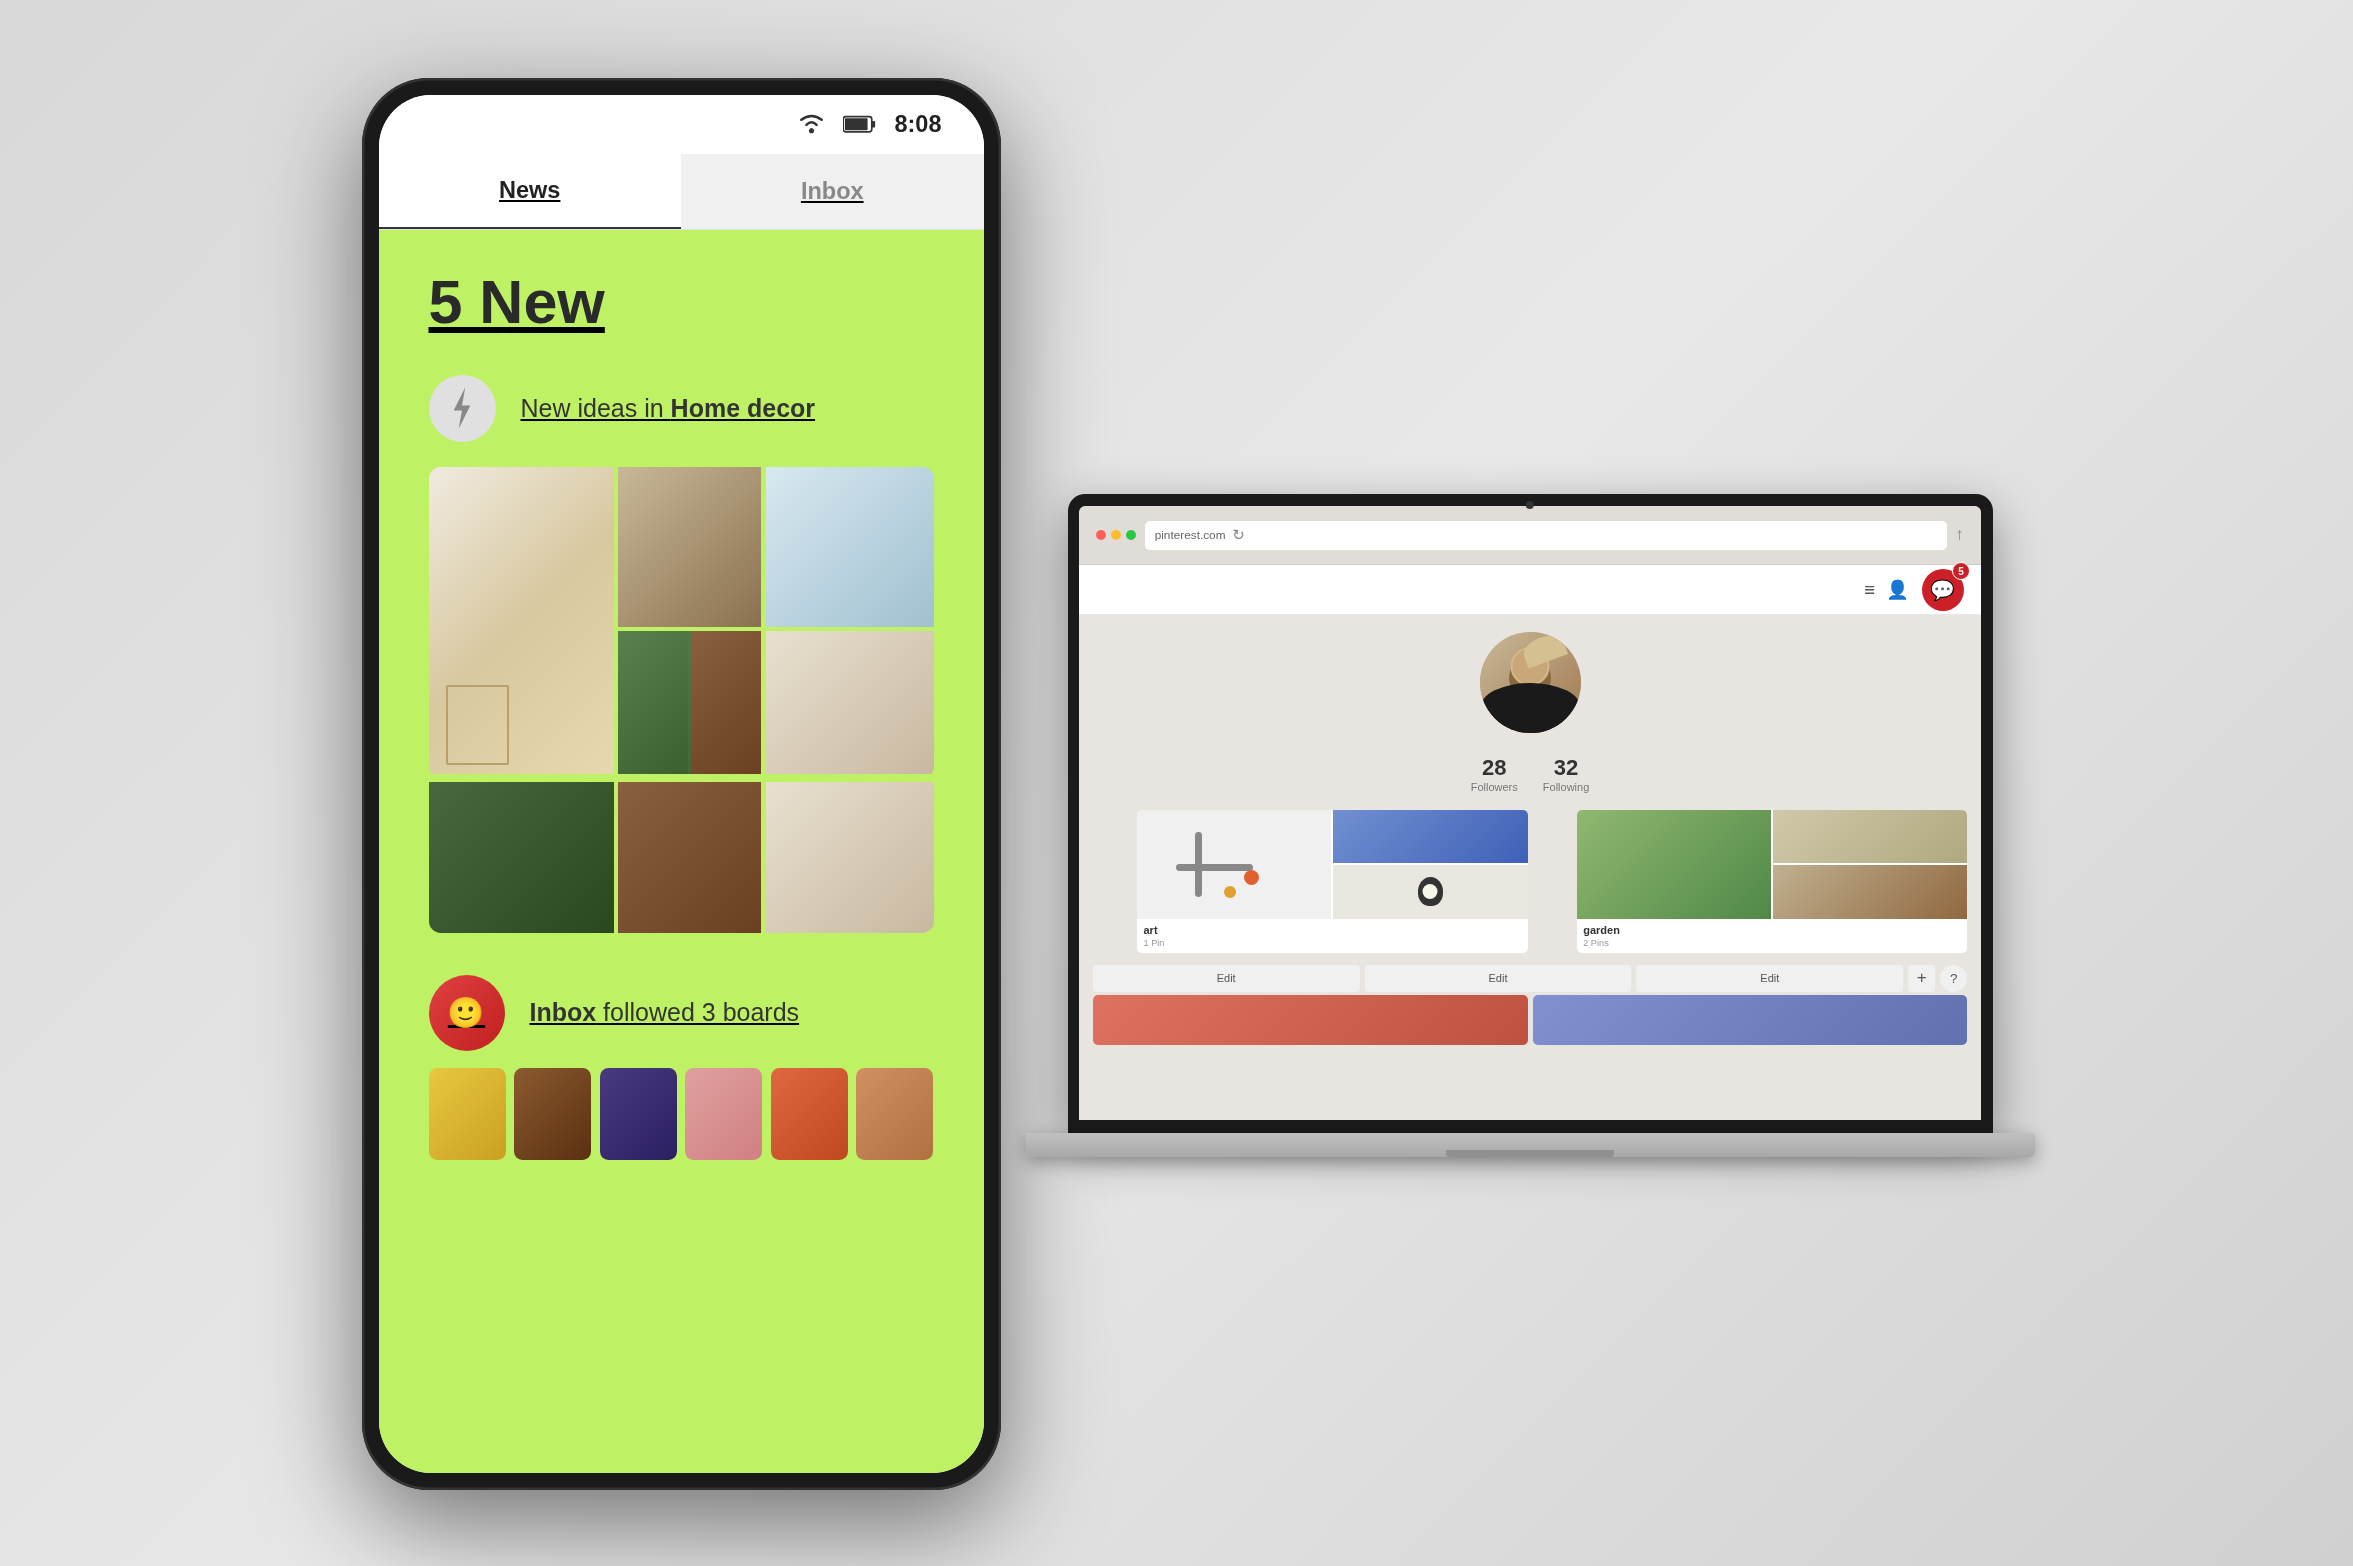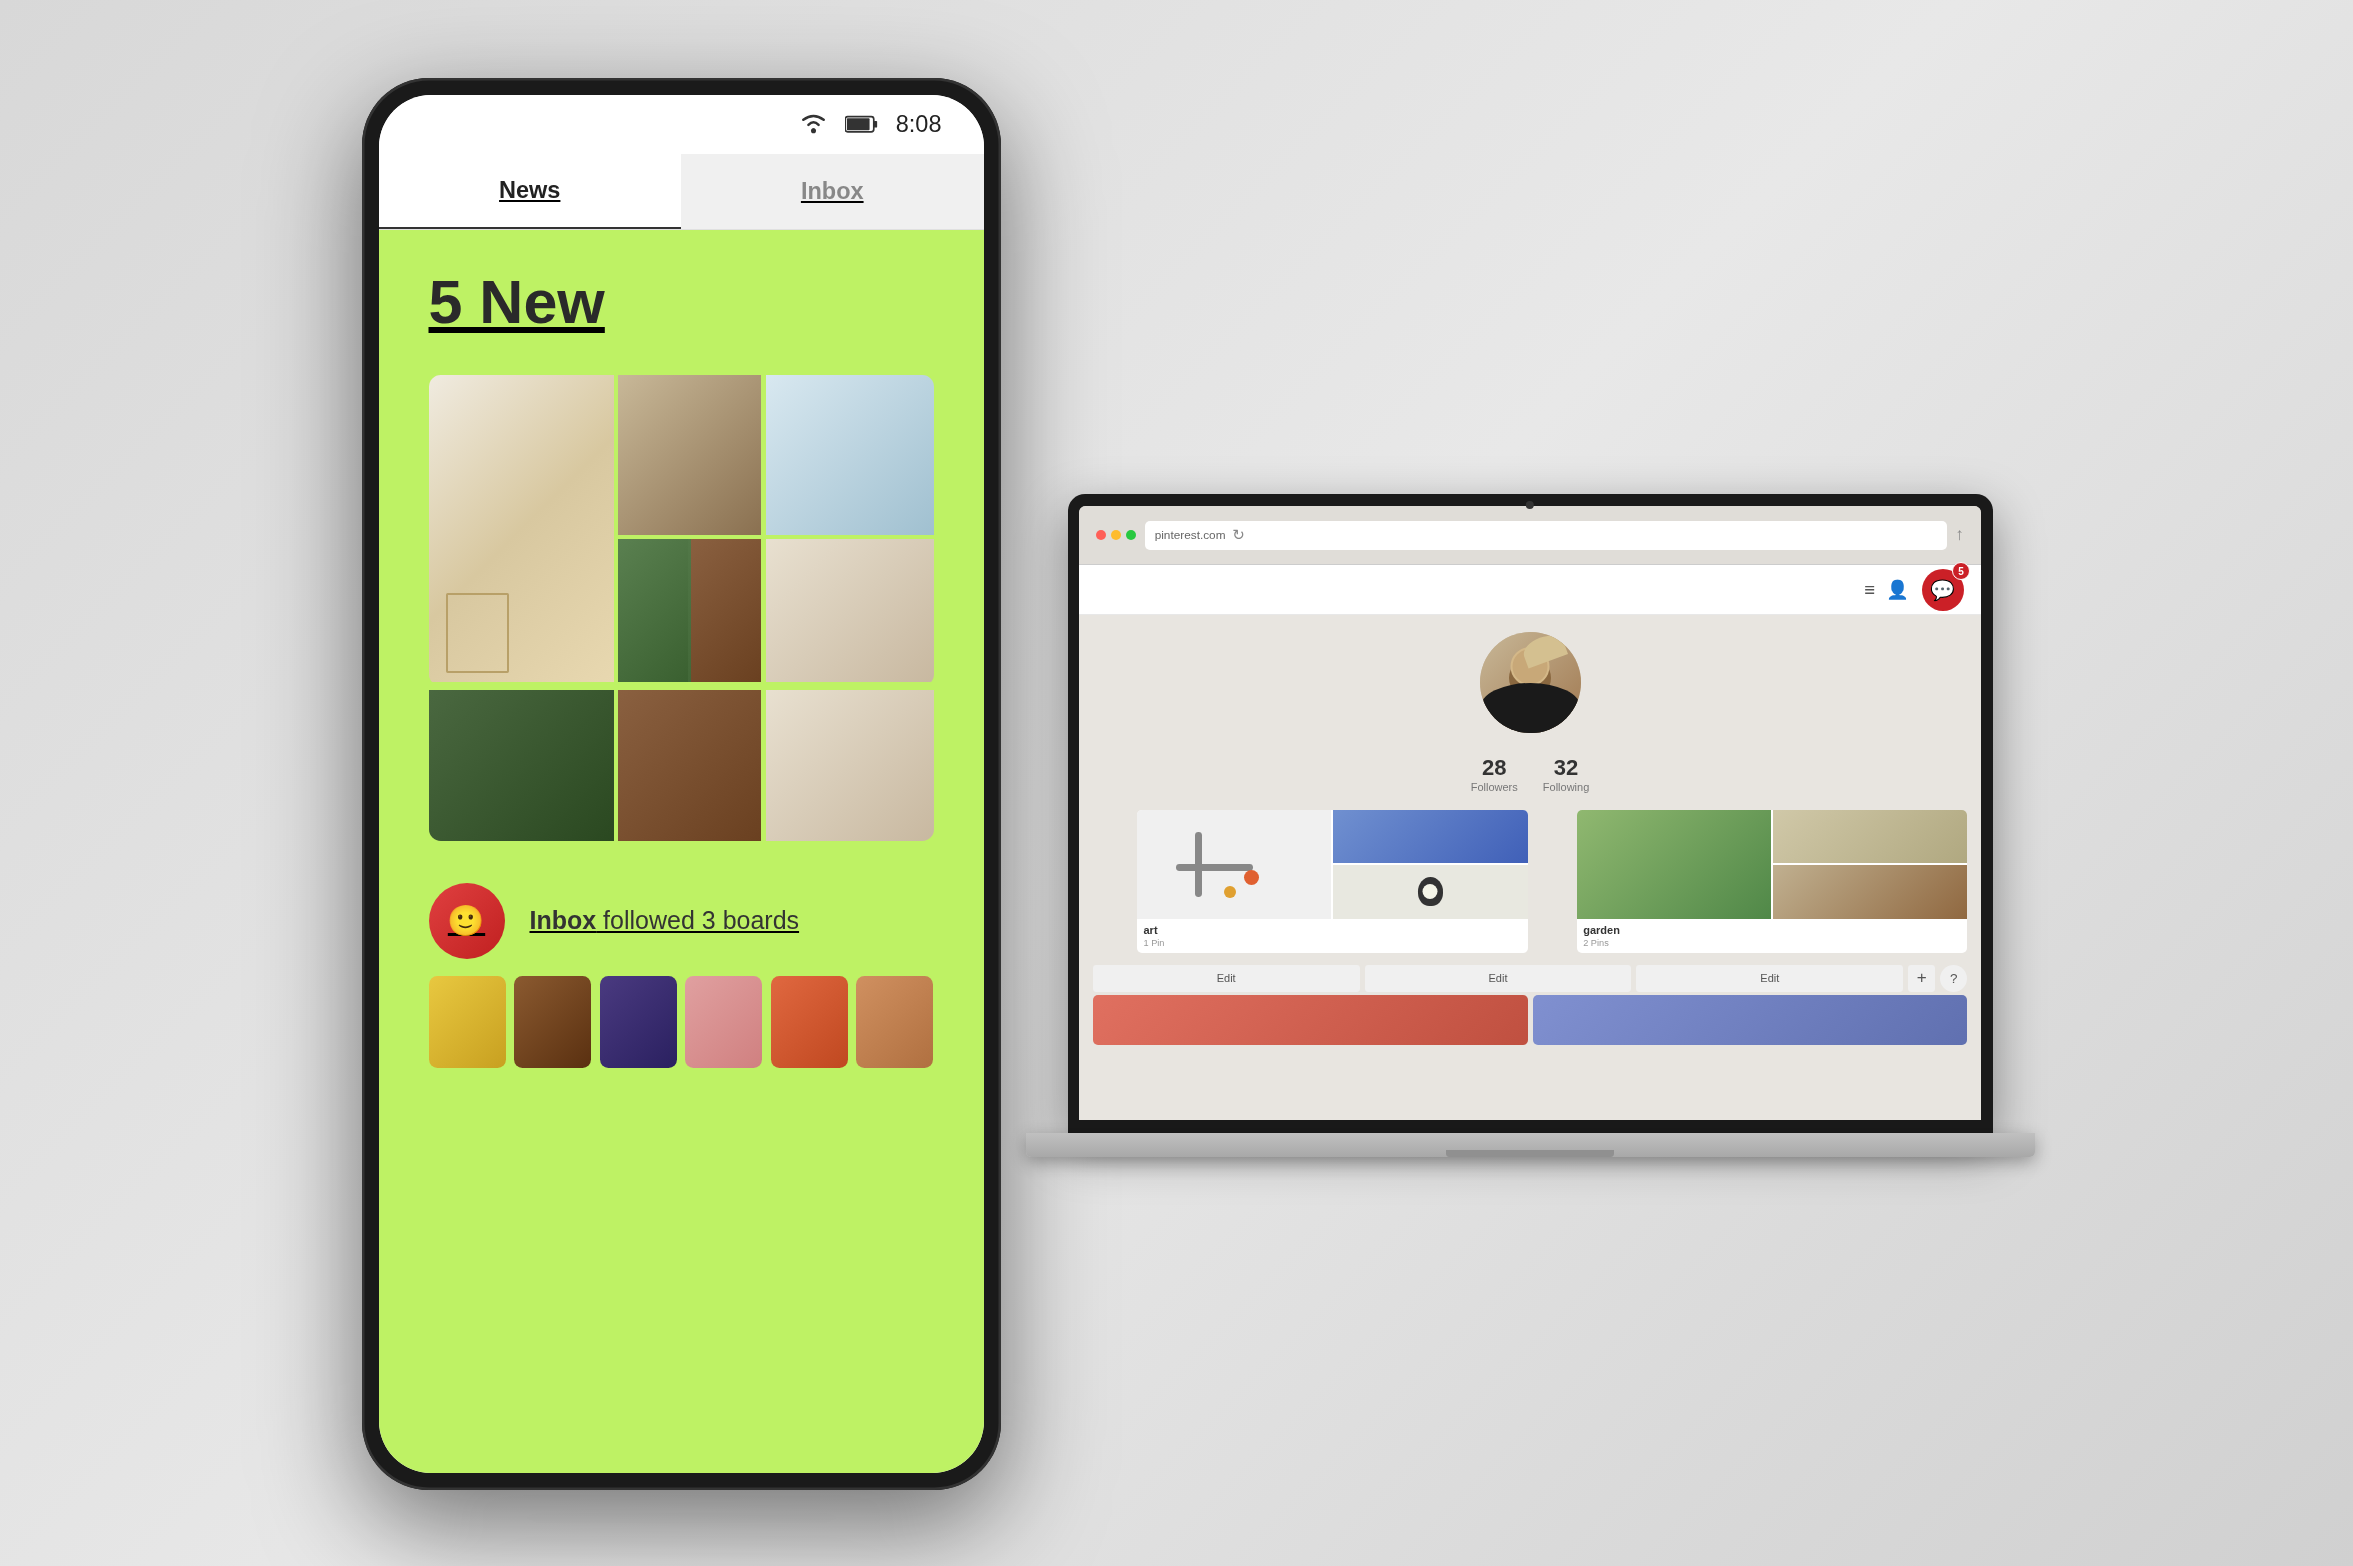--- a/index.html
+++ b/index.html
@@ -57,21 +57,21 @@
       background: white;
       display: flex;
       align-items: center;
       justify-content: flex-end;
       padding: 0 42px;
       gap: 17px;
     }
 
     .status-time {
       font-size: 23.5px;
-      font-weight: 400;
+      font-weight: 700;
       color: #222;
     }
 
     
     .phone-content {
       background: #bef264;
       height: calc(100% - 59px);
       overflow: hidden;
       text-decoration: underline;
     }
@@ -645,20 +645,30 @@
             </div>
             <div class="phone-tab inactive">
               <span>Inbox</span>
             </div>
           </div>
 
           <div class="phone-news-content">
 
             <h1 class="news-count-heading">5 New</h1>
 
+            <div class="news-item">
+              <div class="news-icon-circle">
+                <svg width="30" height="42" viewBox="0 0 36 50">
+                  <polygon points="22,0 8,28 18,28 14,50 28,22 18,22" fill="#888"></polygon>
+                </svg>
+              </div>
+              <div class="news-item-text">
+                <span>New ideas in </span><strong>Home decor</strong>
+              </div>
+            </div>
 
             <div class="home-decor-grid">
               <div class="grid-cell span-rows grid-img-top-left"></div>
               <div class="grid-cell grid-img-top-mid"></div>
               <div class="grid-cell grid-img-top-right"></div>
               <div class="grid-cell grid-img-bot-mid-left" style="display:grid;grid-template-columns:1fr 1fr;gap:2.5px;">
                 <div style="background:linear-gradient(135deg,#5a8050,#3a6030);"></div>
                 <div style="background:linear-gradient(135deg,#8a6040,#6a4020);"></div>
               </div>
               <div class="grid-cell grid-img-bot-right"></div>

